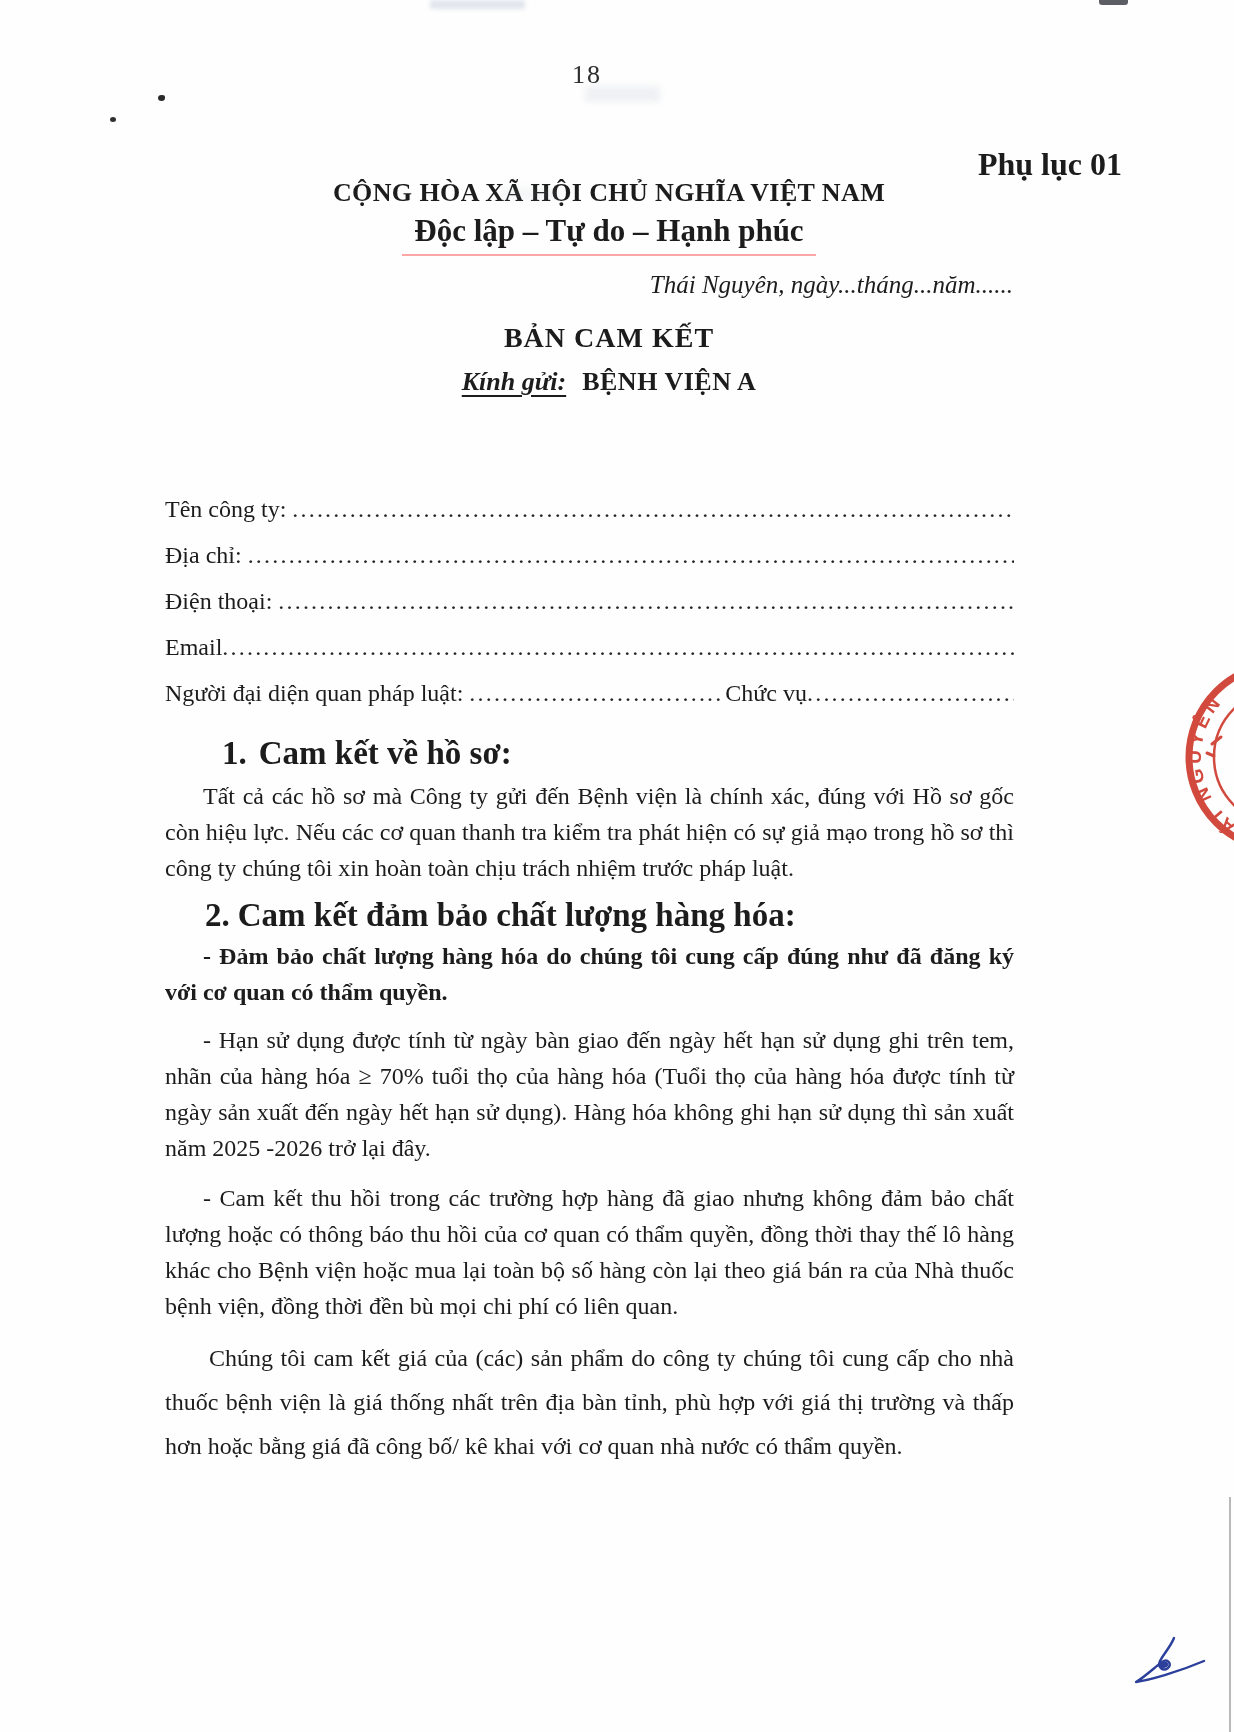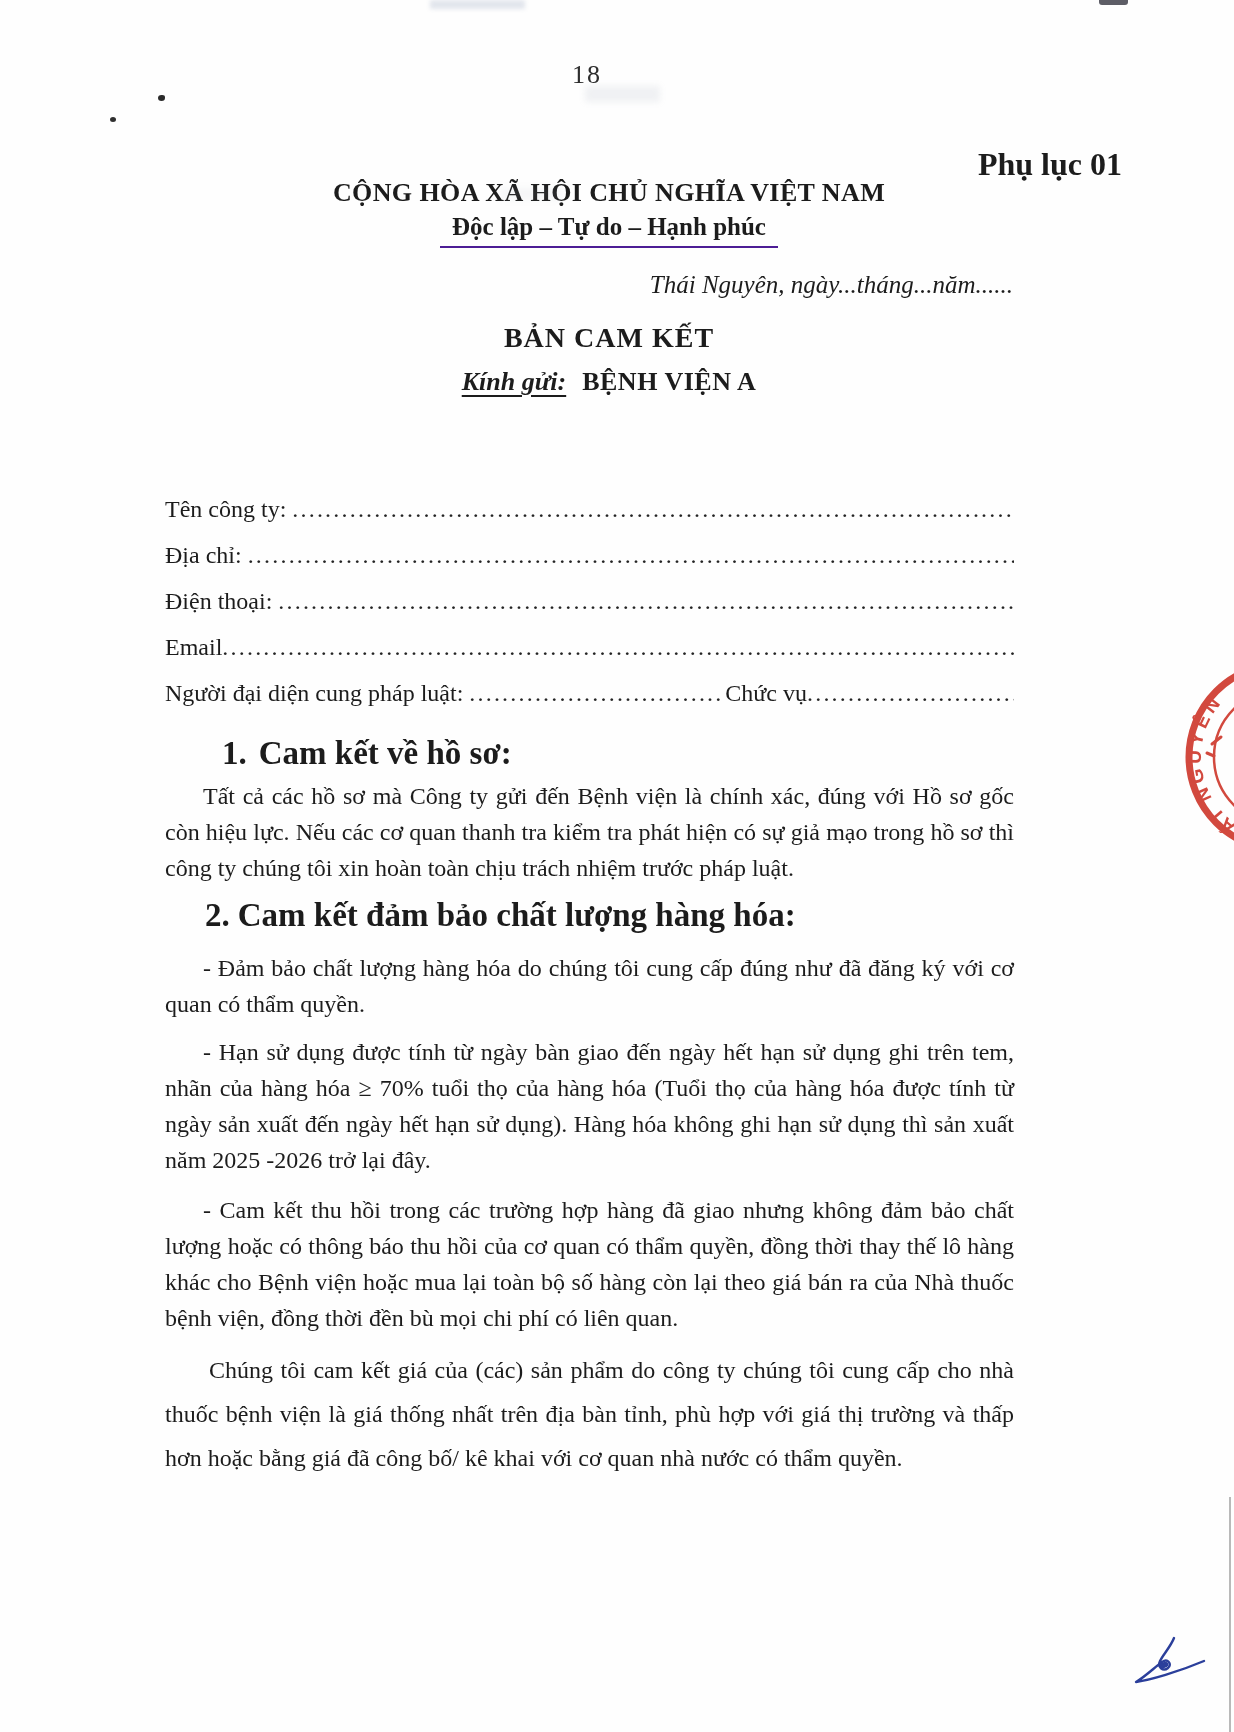--- a/index.html
+++ b/index.html
@@ -6,22 +6,22 @@
   body{
     width:1234px;height:1732px;position:relative;overflow:hidden;
     background:#fefefe;color:#1c1c1c;
     font-family:"Liberation Serif", serif;
   }
   .page-num{position:absolute;top:60px;left:0;width:1234px;text-align:center;
     transform:translateX(-30px);font-size:26px;letter-spacing:2px;color:#2e2e2e;}
   .appendix{position:absolute;top:146px;right:112px;font-size:32px;font-weight:700;}
   .nat{position:absolute;top:178px;left:0;width:1234px;text-align:center;transform:translateX(-8px);}
   .nat-title{font-size:26px;font-weight:700;letter-spacing:.4px;}
-  .motto{display:inline-block;font-size:25px;font-weight:700;margin-top:5px;
-    padding:0 12px 5px;border-bottom:2px solid #4c1d95;}
+  .motto{display:inline-block;font-size:31px;font-weight:700;margin-top:5px;
+    padding:0 12px 5px;border-bottom:2px solid #fca5a5;}
   .dateline{position:absolute;top:271px;right:221px;font-style:italic;font-size:25px;}
   .doctitle{position:absolute;top:322px;left:0;width:1234px;text-align:center;
     transform:translateX(-8px);font-size:28px;font-weight:700;letter-spacing:1px;}
   .salut{position:absolute;top:367px;left:0;width:1234px;text-align:center;
     transform:translateX(-8px);font-size:26px;}
   .salut-label{font-weight:700;font-style:italic;text-decoration:underline;text-underline-offset:5px;}
   .salut-rec{font-weight:700;margin-left:16px;letter-spacing:.5px;}
 
   .content{position:absolute;left:165px;top:496px;width:849px;font-size:24px;}
   .frow{display:flex;align-items:baseline;height:46px;}
@@ -30,21 +30,21 @@
   .dots-mid{flex:0 0 256px;overflow:hidden;white-space:nowrap;letter-spacing:2.2px;color:#232323;}
   .intro{margin:8px 0 0;line-height:36px;text-indent:57px;}
   .sect{margin:0;font-size:33px;font-weight:700;line-height:34px;}
   .hnum{margin-right:12px;}
   .h1i{padding-left:57px;}
   .h2i{padding-left:40px;}
   p.bodyp{margin:0;line-height:36px;text-align:justify;text-indent:38px;}
   #h1{margin-top:10px;}
   #p1{margin-top:8px;}
   #h2{margin-top:12px;}
-  #pa{margin-top:18px;}
+  #pa{margin-top:6px;font-weight:bold;}
   #pb{margin-top:8px;}
   #pc{margin-top:12px;}
   #pd{margin-top:14px;}
   #h3{margin-top:16px;}
   #p3{margin-top:12px;line-height:44px;text-indent:44px;}
 
   .stamp{position:absolute;top:660px;right:0;width:52px;height:195px;opacity:.92;}
   .signature{position:absolute;left:1126px;top:1634px;width:84px;height:62px;}
   .edge-line{position:absolute;left:1229px;top:1497px;width:2px;height:235px;background:#b9b9b9;}
   .corner-mark{position:absolute;left:1099px;top:0;width:29px;height:5px;background:#41414b;
@@ -85,21 +85,21 @@
   </div>
   <div class="frow">
     <span class="flabel">Điện thoại:</span>
     <span class="dots">..........................................................................................................................................................</span>
   </div>
   <div class="frow">
     <span class="flabel" style="margin-right:0">Email</span>
     <span class="dots">..........................................................................................................................................................</span>
   </div>
   <div class="frow">
-    <span class="flabel">Người đại diện cung pháp luật:</span>
+    <span class="flabel">Người đại diện quan pháp luật:</span>
     <span class="dots-mid">..........................................................................................................................................................</span>
     <span class="flabel" style="margin-right:0">Chức vụ</span>
     <span class="dots">..........................................................................................................................................................</span>
   </div>
 
 
   <h3 class="sect h1i" id="h1"><span class="hnum">1.</span><span>Cam kết về hồ sơ:</span></h3>
   <p class="bodyp" id="p1">Tất cả các hồ sơ mà Công ty gửi đến Bệnh viện là chính xác, đúng với Hồ sơ gốc còn hiệu lực. Nếu các cơ quan thanh tra kiểm tra phát hiện có sự giả mạo trong hồ sơ thì công ty chúng tôi xin hoàn toàn chịu trách nhiệm trước pháp luật.</p>
 
   <h3 class="sect h2i" id="h2"><span class="hnum" style="margin-right:8px">2.</span><span>Cam kết đảm bảo chất lượng hàng hóa:</span></h3>

